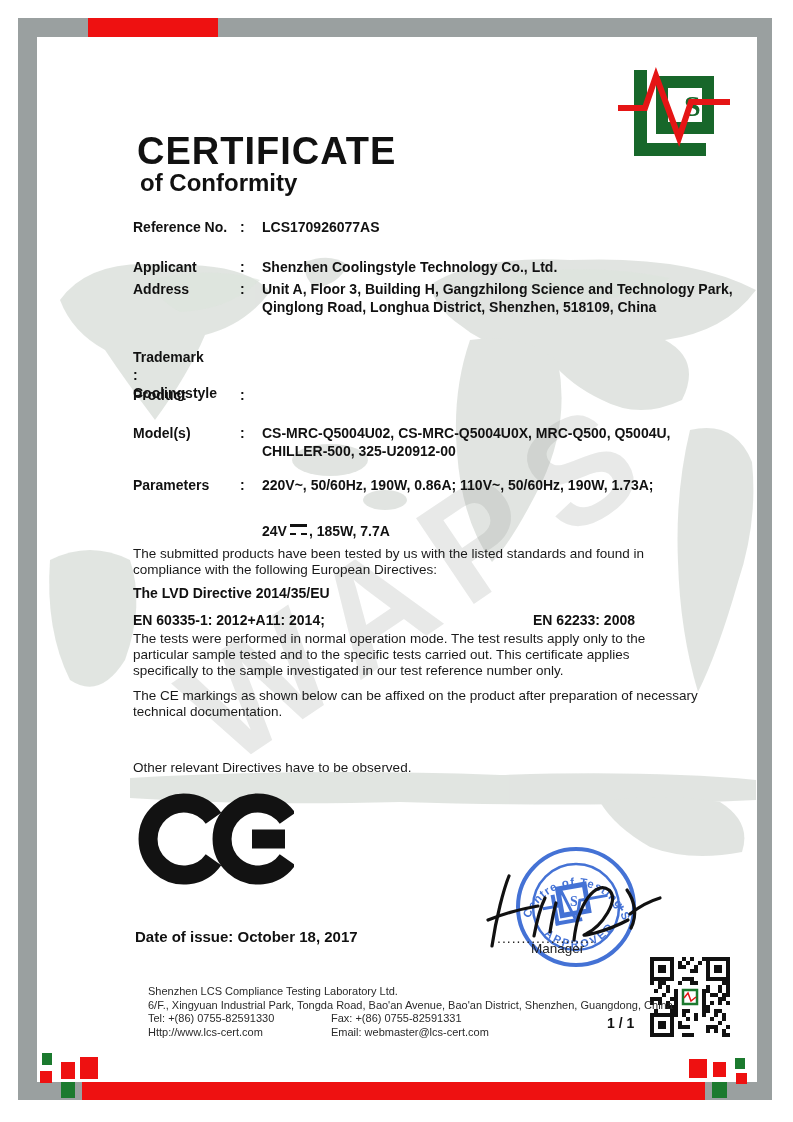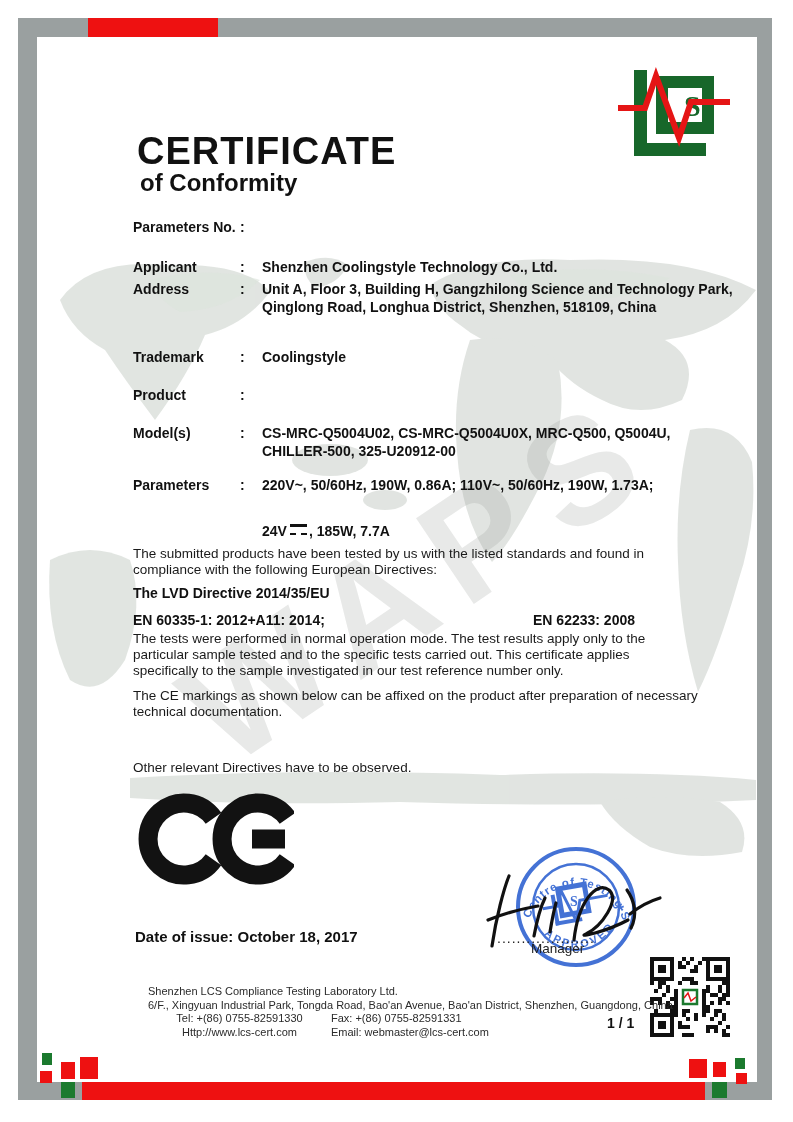--- a/index.html
+++ b/index.html
@@ -41,21 +41,21 @@
   }
   
   .para{left:133px;width:570px;font-size:13.5px;line-height:16px;color:#1a1a1a;}
   .bold-line{left:133px;font-size:14px;font-weight:bold;color:#111;}
   .en-row{left:133px;top:612px;width:502px;display:flex;justify-content:space-between;font-size:14px;font-weight:bold;color:#111;}
   
   .date-line{left:135px;top:928px;font-size:15px;font-weight:bold;color:#111;}
   .manager-label{left:531px;top:941px;font-size:13.5px;color:#222;}
   .sig-dots{left:497px;top:930px;font-size:14px;letter-spacing:1px;color:#222;}
   .footer{left:148px;top:985px;font-size:11px;line-height:13.5px;color:#2a2a2a;width:560px;}
-  .footer-cols{display:flex;text-align:center;}
+  .footer-cols{display:flex;}
   .footer-col1{width:183px;flex:none;}
   .page-num{left:607px;top:1015px;font-size:14px;font-weight:bold;color:#111;}
   .qr-box{left:648px;top:957px;}
 </style>
 </head>
 <body>
 
 <svg class="abs map-wm" width="740" height="640" viewBox="0 0 740 640">
   <g fill="#c9cfc9" opacity="0.55">
     <path d="M30,60 Q60,18 135,25 Q215,22 240,52 Q215,85 175,95 Q158,135 125,180 Q95,140 75,110 Q42,92 30,60 Z"></path>
@@ -87,34 +87,35 @@
     <path d="M38,14 h58 v58 h-58 Z M50,26 v34 h34 v-34 Z"></path>
   </g>
   <text x="66" y="54" font-size="30" font-weight="bold" fill="#17672a" font-family="Liberation Serif, serif">S</text>
   <polyline points="0,46 27,46 38,14 61,76 73,40 112,40" fill="none" stroke="#e51515" stroke-width="6" stroke-linejoin="miter"></polyline>
 </svg>
 
 <div class="abs title1">CERTIFICATE</div>
 <div class="abs title2">of Conformity</div>
 
 <div class="abs field-row" style="top:218px;">
-  <span class="field-label">Parameters No.</span>
-  <span class="field-colon">:</span>
+  <span class="field-label">Reference No.</span>
+  <span class="field-colon">:</span>
+  <span class="field-value">LCS170926077AS</span>
 </div>
 <div class="abs field-row" style="top:258px;">
   <span class="field-label">Applicant</span>
   <span class="field-colon">:</span>
   <span class="field-value">Shenzhen Coolingstyle Technology Co., Ltd.</span>
 </div>
 <div class="abs field-row" style="top:280px;">
   <span class="field-label">Address</span>
   <span class="field-colon">:</span>
   <span class="field-value">Unit A, Floor 3, Building H, Gangzhilong Science and Technology Park, Qinglong Road, Longhua District, Shenzhen, 518109, China</span>
 </div>
-<div class="abs field-row" style="top:348px;">
+<div class="abs field-row" style="top:348px;flex-direction:column;">
   <span class="field-label">Trademark</span>
   <span class="field-colon">:</span>
   <span class="field-value">Coolingstyle</span>
 </div>
 <div class="abs field-row" style="top:386px;align-items:center;">
   <span class="field-label">Product</span>
   <span class="field-colon">:</span>
 </div>
 <div class="abs field-row" style="top:424px;justify-content:flex-end;">
   <span class="field-label">Model(s)</span>

